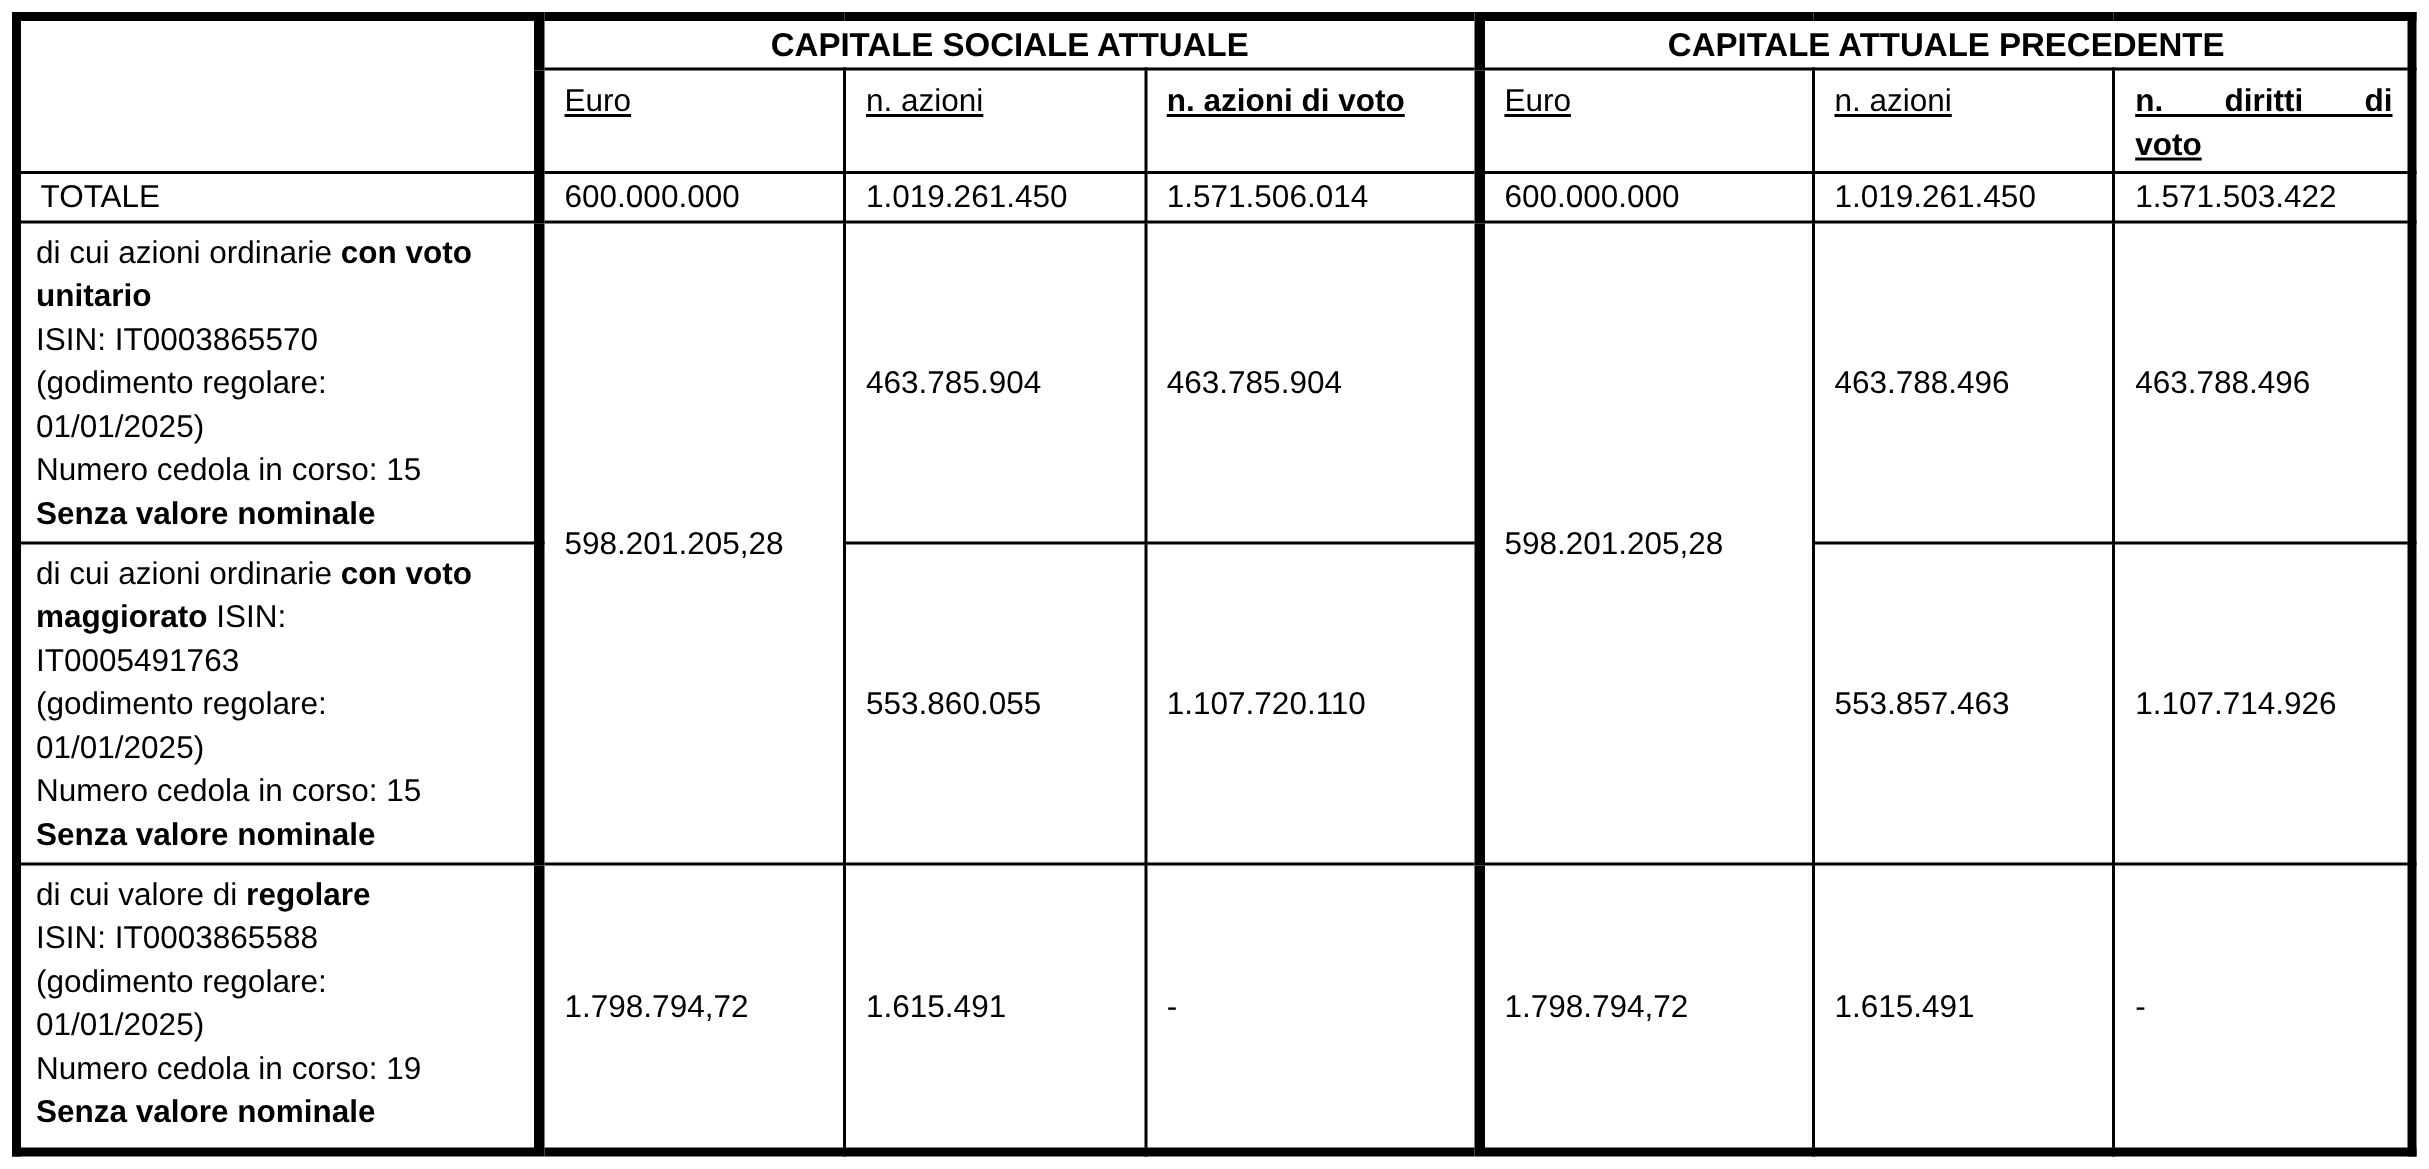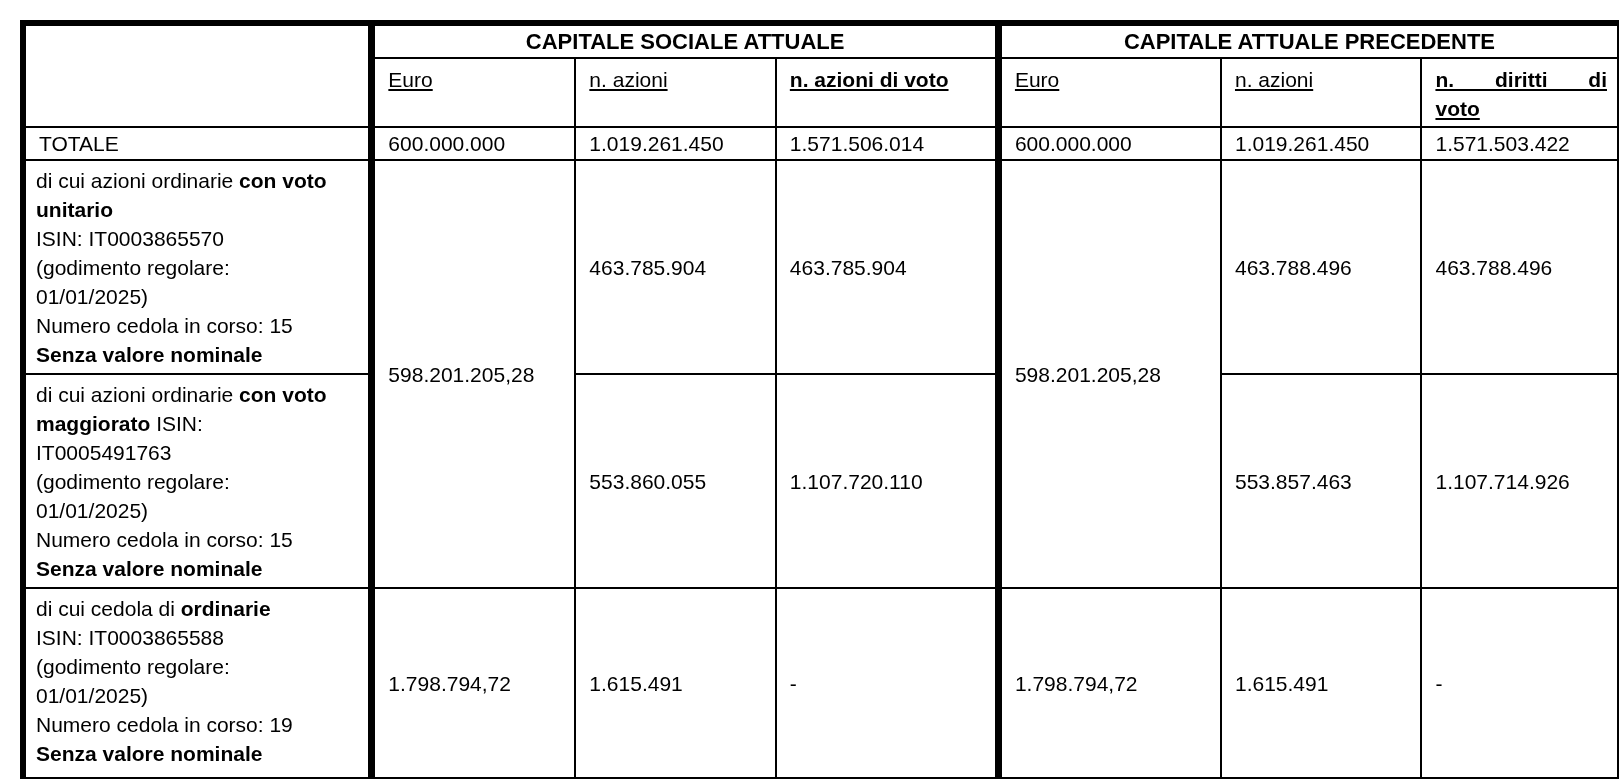--- a/index.html
+++ b/index.html
@@ -6,21 +6,21 @@
   html, body {
     margin: 0;
     padding: 0;
     background: #ffffff;
     font-family: "Liberation Sans", sans-serif;
     color: #000000;
   }
   .page {
     width: 1619px;
     height: 779px;
-    padding: 20px;
+    padding: 8px;
     background: #ffffff;
   }
   table.cap-table {
     border-collapse: collapse;
     table-layout: fixed;
     width: 1603px;
     border: 6px solid #000000;
     background: #ffffff;
   }
   td {
@@ -133,21 +133,21 @@
             <div class="tline"><span style="font-weight: 700;">Senza valore nominale</span></div>
           </td>
       <td class="num-cell">553.860.055</td>
       <td class="num-cell">1.107.720.110</td>
       <td class="num-cell">553.857.463</td>
       <td class="num-cell">1.107.714.926</td>
     </tr>
 
     <tr style="height:192px">
       <td class="label-cell">
-            <div class="tline"><span>di cui cedola di </span><span style="font-weight: 700;">ordinarie</span></div>
+            <div class="tline"><span>di cui valore di </span><span style="font-weight: 700;">regolare</span></div>
             <div class="tline"><span>ISIN: IT0003865588</span></div>
             <div class="tline"><span>(godimento regolare:</span></div>
             <div class="tline"><span>01/01/2025)</span></div>
             <div class="tline"><span>Numero cedola in corso: 19</span></div>
             <div class="tline"><span style="font-weight: 700;">Senza valore nominale</span></div>
           </td>
       <td class="num-cell b-thick-l">1.798.794,72</td>
       <td class="num-cell">1.615.491</td>
       <td class="num-cell">-</td>
       <td class="num-cell b-thick-l">1.798.794,72</td>

